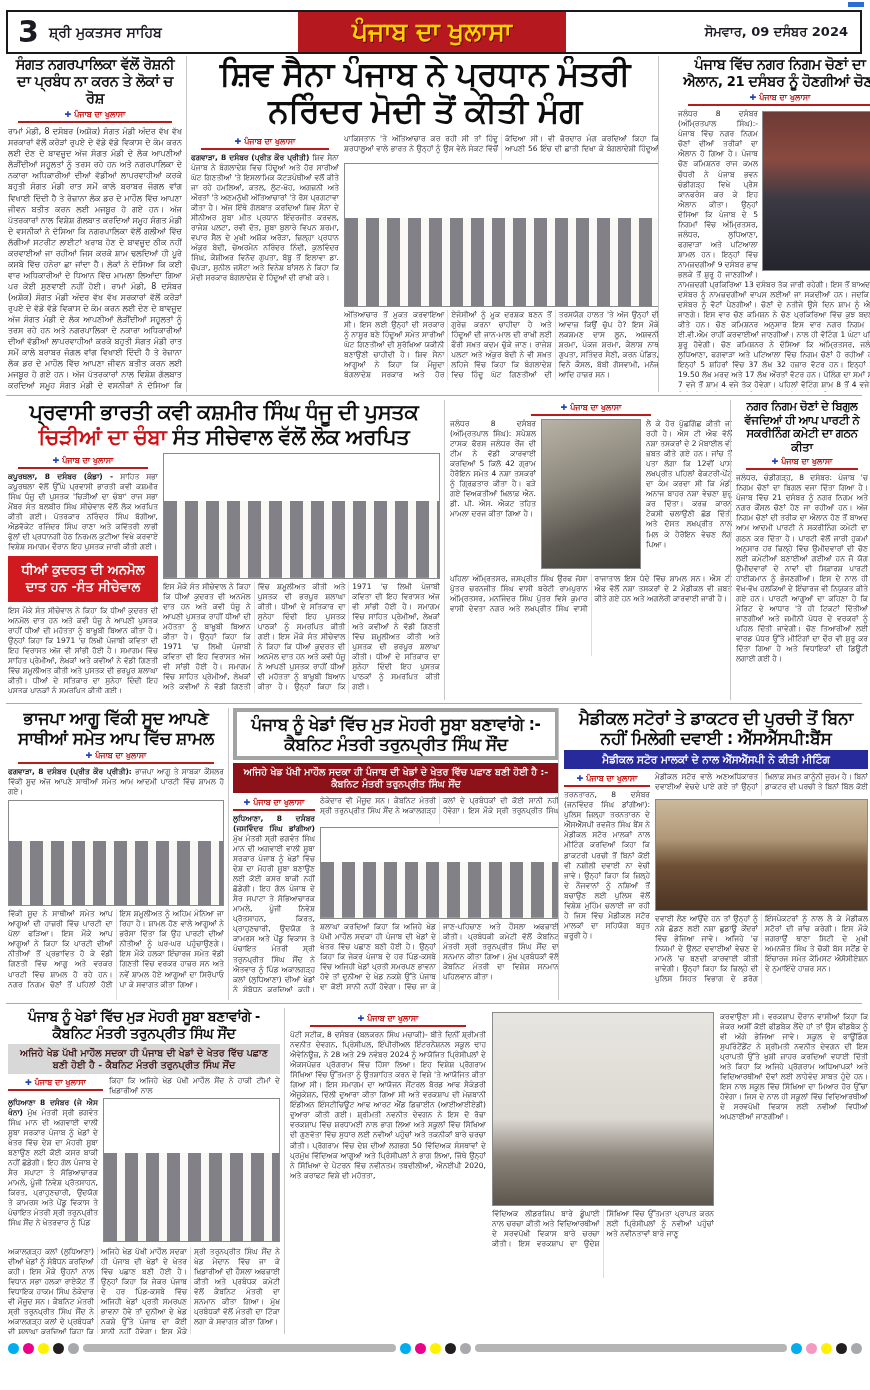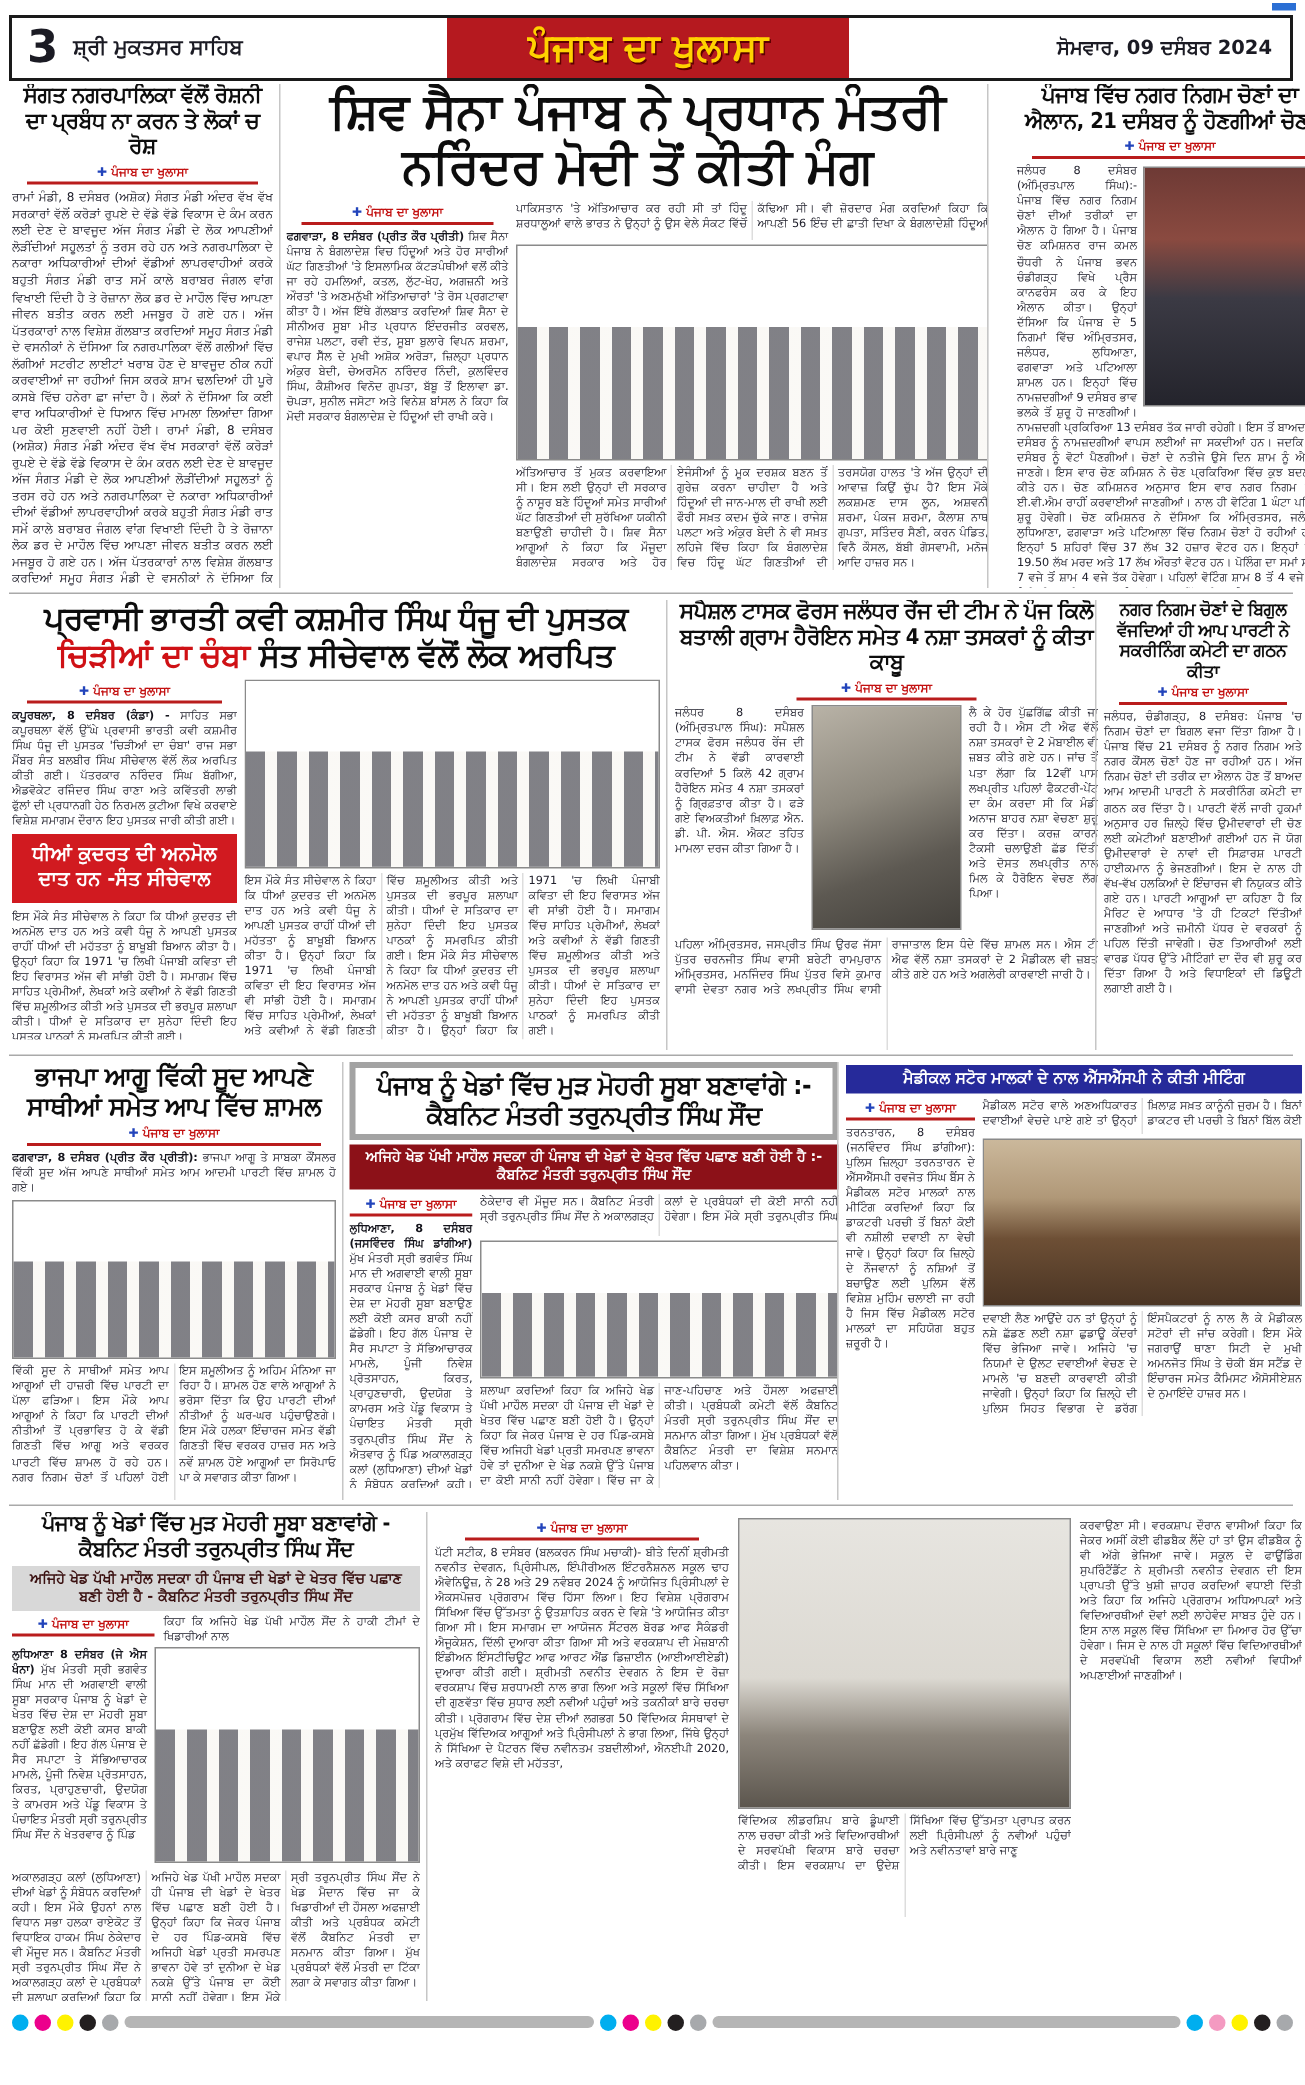--- a/index.html
+++ b/index.html
@@ -120,21 +120,20 @@
         <p class="bt bt-sm">ਇਸ ਮੌਕੇ ਸੰਤ ਸੀਚੇਵਾਲ ਨੇ ਕਿਹਾ ਕਿ ਧੀਆਂ ਕੁਦਰਤ ਦੀ ਅਨਮੋਲ ਦਾਤ ਹਨ ਅਤੇ ਕਵੀ ਧੰਜੂ ਨੇ ਆਪਣੀ ਪੁਸਤਕ ਰਾਹੀਂ ਧੀਆਂ ਦੀ ਮਹੱਤਤਾ ਨੂੰ ਬਾਖੂਬੀ ਬਿਆਨ ਕੀਤਾ ਹੈ। ਉਨ੍ਹਾਂ ਕਿਹਾ ਕਿ 1971 'ਚ ਲਿਖੀ ਪੰਜਾਬੀ ਕਵਿਤਾ ਦੀ ਇਹ ਵਿਰਾਸਤ ਅੱਜ ਵੀ ਸਾਂਭੀ ਹੋਈ ਹੈ। ਸਮਾਗਮ ਵਿੱਚ ਸਾਹਿਤ ਪ੍ਰੇਮੀਆਂ, ਲੇਖਕਾਂ ਅਤੇ ਕਵੀਆਂ ਨੇ ਵੱਡੀ ਗਿਣਤੀ ਵਿੱਚ ਸ਼ਮੂਲੀਅਤ ਕੀਤੀ ਅਤੇ ਪੁਸਤਕ ਦੀ ਭਰਪੂਰ ਸ਼ਲਾਘਾ ਕੀਤੀ। ਧੀਆਂ ਦੇ ਸਤਿਕਾਰ ਦਾ ਸੁਨੇਹਾ ਦਿੰਦੀ ਇਹ ਪੁਸਤਕ ਪਾਠਕਾਂ ਨੂੰ ਸਮਰਪਿਤ ਕੀਤੀ ਗਈ।</p>
       </div>
       <div style="flex:1;display:flex;flex-direction:column;gap:3px;overflow:hidden;">
         <div class="photo ph-book people" style="height:136px;"></div>
         <p class="bt bt-sm cols3" style="flex:1;margin:0;">ਇਸ ਮੌਕੇ ਸੰਤ ਸੀਚੇਵਾਲ ਨੇ ਕਿਹਾ ਕਿ ਧੀਆਂ ਕੁਦਰਤ ਦੀ ਅਨਮੋਲ ਦਾਤ ਹਨ ਅਤੇ ਕਵੀ ਧੰਜੂ ਨੇ ਆਪਣੀ ਪੁਸਤਕ ਰਾਹੀਂ ਧੀਆਂ ਦੀ ਮਹੱਤਤਾ ਨੂੰ ਬਾਖੂਬੀ ਬਿਆਨ ਕੀਤਾ ਹੈ। ਉਨ੍ਹਾਂ ਕਿਹਾ ਕਿ 1971 'ਚ ਲਿਖੀ ਪੰਜਾਬੀ ਕਵਿਤਾ ਦੀ ਇਹ ਵਿਰਾਸਤ ਅੱਜ ਵੀ ਸਾਂਭੀ ਹੋਈ ਹੈ। ਸਮਾਗਮ ਵਿੱਚ ਸਾਹਿਤ ਪ੍ਰੇਮੀਆਂ, ਲੇਖਕਾਂ ਅਤੇ ਕਵੀਆਂ ਨੇ ਵੱਡੀ ਗਿਣਤੀ ਵਿੱਚ ਸ਼ਮੂਲੀਅਤ ਕੀਤੀ ਅਤੇ ਪੁਸਤਕ ਦੀ ਭਰਪੂਰ ਸ਼ਲਾਘਾ ਕੀਤੀ। ਧੀਆਂ ਦੇ ਸਤਿਕਾਰ ਦਾ ਸੁਨੇਹਾ ਦਿੰਦੀ ਇਹ ਪੁਸਤਕ ਪਾਠਕਾਂ ਨੂੰ ਸਮਰਪਿਤ ਕੀਤੀ ਗਈ। ਇਸ ਮੌਕੇ ਸੰਤ ਸੀਚੇਵਾਲ ਨੇ ਕਿਹਾ ਕਿ ਧੀਆਂ ਕੁਦਰਤ ਦੀ ਅਨਮੋਲ ਦਾਤ ਹਨ ਅਤੇ ਕਵੀ ਧੰਜੂ ਨੇ ਆਪਣੀ ਪੁਸਤਕ ਰਾਹੀਂ ਧੀਆਂ ਦੀ ਮਹੱਤਤਾ ਨੂੰ ਬਾਖੂਬੀ ਬਿਆਨ ਕੀਤਾ ਹੈ। ਉਨ੍ਹਾਂ ਕਿਹਾ ਕਿ 1971 'ਚ ਲਿਖੀ ਪੰਜਾਬੀ ਕਵਿਤਾ ਦੀ ਇਹ ਵਿਰਾਸਤ ਅੱਜ ਵੀ ਸਾਂਭੀ ਹੋਈ ਹੈ। ਸਮਾਗਮ ਵਿੱਚ ਸਾਹਿਤ ਪ੍ਰੇਮੀਆਂ, ਲੇਖਕਾਂ ਅਤੇ ਕਵੀਆਂ ਨੇ ਵੱਡੀ ਗਿਣਤੀ ਵਿੱਚ ਸ਼ਮੂਲੀਅਤ ਕੀਤੀ ਅਤੇ ਪੁਸਤਕ ਦੀ ਭਰਪੂਰ ਸ਼ਲਾਘਾ ਕੀਤੀ। ਧੀਆਂ ਦੇ ਸਤਿਕਾਰ ਦਾ ਸੁਨੇਹਾ ਦਿੰਦੀ ਇਹ ਪੁਸਤਕ ਪਾਠਕਾਂ ਨੂੰ ਸਮਰਪਿਤ ਕੀਤੀ ਗਈ।</p>
       </div>
     </div>
   </div>
 
   <div class="abs bl" style="left:444px;top:400px;width:282px;height:300px;padding-left:5px;">
-    <div class="hl hl-sm">ਸਪੈਸ਼ਲ ਟਾਸਕ ਫੋਰਸ ਜਲੰਧਰ ਰੇਂਜ ਦੀ ਟੀਮ ਨੇ ਪੰਜ ਕਿਲੋ ਬਤਾਲੀ ਗ੍ਰਾਮ ਹੈਰੋਇਨ ਸਮੇਤ 4 ਨਸ਼ਾ ਤਸਕਰਾਂ ਨੂੰ ਕੀਤਾ ਕਾਬੂ</div>
     <div class="marker" style="width:120px;margin:3px auto;"><span class="plus">✚</span><span> ਪੰਜਾਬ ਦਾ ਖੁਲਾਸਾ</span></div>
     <div style="display:flex;gap:5px;height:152px;overflow:hidden;">
       <p class="bt bt-sm" style="width:86px;flex:0 0 auto;">ਜਲੰਧਰ 8 ਦਸੰਬਰ (ਅੰਮ੍ਰਿਤਪਾਲ ਸਿੰਘ): ਸਪੈਸ਼ਲ ਟਾਸਕ ਫੋਰਸ ਜਲੰਧਰ ਰੇਂਜ ਦੀ ਟੀਮ ਨੇ ਵੱਡੀ ਕਾਰਵਾਈ ਕਰਦਿਆਂ 5 ਕਿਲੋ 42 ਗ੍ਰਾਮ ਹੈਰੋਇਨ ਸਮੇਤ 4 ਨਸ਼ਾ ਤਸਕਰਾਂ ਨੂੰ ਗ੍ਰਿਫ਼ਤਾਰ ਕੀਤਾ ਹੈ। ਫੜੇ ਗਏ ਵਿਅਕਤੀਆਂ ਖ਼ਿਲਾਫ਼ ਐਨ. ਡੀ. ਪੀ. ਐਸ. ਐਕਟ ਤਹਿਤ ਮਾਮਲਾ ਦਰਜ ਕੀਤਾ ਗਿਆ ਹੈ।</p>
       <div class="photo ph-cuffs" style="width:98px;flex:0 0 auto;height:148px;"></div>
       <p class="bt bt-sm" style="flex:1;">ਲੈ ਕੇ ਹੋਰ ਪੁੱਛਗਿੱਛ ਕੀਤੀ ਜਾ ਰਹੀ ਹੈ। ਐਸ ਟੀ ਐਫ ਵੱਲੋਂ ਨਸ਼ਾ ਤਸਕਰਾਂ ਦੇ 2 ਮੋਬਾਈਲ ਵੀ ਜ਼ਬਤ ਕੀਤੇ ਗਏ ਹਨ। ਜਾਂਚ ਤੋਂ ਪਤਾ ਲੱਗਾ ਕਿ 12ਵੀਂ ਪਾਸ ਲਖਪ੍ਰੀਤ ਪਹਿਲਾਂ ਫੈਕਟਰੀ-ਪੇਂਟ ਦਾ ਕੰਮ ਕਰਦਾ ਸੀ ਕਿ ਮੰਡੀ ਅਨਾਜ ਬਾਹਰ ਨਸ਼ਾ ਵੇਚਣਾ ਸ਼ੁਰੂ ਕਰ ਦਿੱਤਾ। ਕਰਜ਼ ਕਾਰਨ ਟੈਕਸੀ ਚਲਾਉਣੀ ਛੱਡ ਦਿੱਤੀ ਅਤੇ ਦੋਸਤ ਲਖਪ੍ਰੀਤ ਨਾਲ ਮਿਲ ਕੇ ਹੈਰੋਇਨ ਵੇਚਣ ਲੱਗ ਪਿਆ।</p>
     </div>
     <p class="bt bt-sm cols2" style="margin-top:3px;height:82px;">ਪਹਿਲਾ ਅੰਮ੍ਰਿਤਸਰ, ਜਸਪ੍ਰੀਤ ਸਿੰਘ ਉਰਫ ਜੱਸਾ ਪੁੱਤਰ ਚਰਨਜੀਤ ਸਿੰਘ ਵਾਸੀ ਬਰੇਟੀ ਰਾਮਪੁਰਾਨ ਅੰਮ੍ਰਿਤਸਰ, ਮਨਜਿੰਦਰ ਸਿੰਘ ਪੁੱਤਰ ਵਿਸੇ ਕੁਮਾਰ ਵਾਸੀ ਦੇਵਤਾ ਨਗਰ ਅਤੇ ਲਖਪ੍ਰੀਤ ਸਿੰਘ ਵਾਸੀ ਰਾਜਾਤਾਲ ਇਸ ਧੰਦੇ ਵਿੱਚ ਸ਼ਾਮਲ ਸਨ। ਐਸ ਟੀ ਐਫ ਵੱਲੋਂ ਨਸ਼ਾ ਤਸਕਰਾਂ ਦੇ 2 ਮੈਡੀਕਲ ਵੀ ਜ਼ਬਤ ਕੀਤੇ ਗਏ ਹਨ ਅਤੇ ਅਗਲੇਰੀ ਕਾਰਵਾਈ ਜਾਰੀ ਹੈ।</p>
   </div>
 
   <div class="abs bl" style="left:730px;top:400px;width:132px;height:300px;padding-left:5px;">
@@ -163,20 +162,21 @@
       </div>
       <div style="flex:1;display:flex;flex-direction:column;gap:3px;overflow:hidden;">
         <p class="bt bt-sm cols2" style="height:28px;margin:0;">ਠੇਕੇਦਾਰ ਵੀ ਮੌਜੂਦ ਸਨ। ਕੈਬਨਿਟ ਮੰਤਰੀ ਸ੍ਰੀ ਤਰੁਨਪ੍ਰੀਤ ਸਿੰਘ ਸੌਂਦ ਨੇ ਅਕਾਲਗੜ੍ਹ ਕਲਾਂ ਦੇ ਪ੍ਰਬੰਧਕਾਂ ਦੀ ਕੋਈ ਸਾਨੀ ਨਹੀਂ ਹੋਵੇਗਾ। ਇਸ ਮੌਕੇ ਸ੍ਰੀ ਤਰੁਨਪ੍ਰੀਤ ਸਿੰਘ ਸੌਂਦ ਨੇ ਹਾਕੀ ਟੀਮਾਂ ਦੇ ਖਿਡਾਰੀਆਂ ਨਾਲ ਖੇਡ ਮੈਦਾਨ</p>
         <div class="photo ph-field people" style="height:110px;"></div>
         <p class="bt bt-sm cols2" style="flex:1;margin:0;">ਸ਼ਲਾਘਾ ਕਰਦਿਆਂ ਕਿਹਾ ਕਿ ਅਜਿਹੇ ਖੇਡ ਪੱਖੀ ਮਾਹੌਲ ਸਦਕਾ ਹੀ ਪੰਜਾਬ ਦੀ ਖੇਡਾਂ ਦੇ ਖੇਤਰ ਵਿੱਚ ਪਛਾਣ ਬਣੀ ਹੋਈ ਹੈ। ਉਨ੍ਹਾਂ ਕਿਹਾ ਕਿ ਜੇਕਰ ਪੰਜਾਬ ਦੇ ਹਰ ਪਿੰਡ-ਕਸਬੇ ਵਿੱਚ ਅਜਿਹੀ ਖੇਡਾਂ ਪ੍ਰਤੀ ਸਮਰਪਣ ਭਾਵਨਾ ਹੋਵੇ ਤਾਂ ਦੁਨੀਆ ਦੇ ਖੇਡ ਨਕਸ਼ੇ ਉੱਤੇ ਪੰਜਾਬ ਦਾ ਕੋਈ ਸਾਨੀ ਨਹੀਂ ਹੋਵੇਗਾ। ਵਿੱਚ ਜਾ ਕੇ ਜਾਣ-ਪਹਿਚਾਣ ਅਤੇ ਹੌਸਲਾ ਅਫਜ਼ਾਈ ਕੀਤੀ। ਪ੍ਰਬੰਧਕੀ ਕਮੇਟੀ ਵੱਲੋਂ ਕੈਬਨਿਟ ਮੰਤਰੀ ਸ੍ਰੀ ਤਰੁਨਪ੍ਰੀਤ ਸਿੰਘ ਸੌਂਦ ਦਾ ਸਨਮਾਨ ਕੀਤਾ ਗਿਆ। ਮੁੱਖ ਪ੍ਰਬੰਧਕਾਂ ਵੱਲੋਂ ਕੈਬਨਿਟ ਮੰਤਰੀ ਦਾ ਵਿਸ਼ੇਸ਼ ਸਨਮਾਨ ਪਹਿਲਵਾਨ ਕੀਤਾ।</p>
       </div>
     </div>
   </div>
 
   <div class="abs bl" style="left:558px;top:708px;width:304px;height:292px;padding-left:5px;">
+    <div class="hl hl-md">ਮੈਡੀਕਲ ਸਟੋਰਾਂ ਤੇ ਡਾਕਟਰ ਦੀ ਪੁਰਚੀ ਤੋਂ ਬਿਨਾ ਨਹੀਂ ਮਿਲੇਗੀ ਦਵਾਈ : ਐੱਸਐੱਸਪੀ:ਬੈਂਸ</div>
     <div class="strip strip-blue" style="margin-top:2px;">ਮੈਡੀਕਲ ਸਟੋਰ ਮਾਲਕਾਂ ਦੇ ਨਾਲ ਐੱਸਐੱਸਪੀ ਨੇ ਕੀਤੀ ਮੀਟਿੰਗ</div>
     <div style="display:flex;gap:5px;margin-top:3px;height:212px;">
       <div style="width:86px;flex:0 0 auto;overflow:hidden;">
         <div class="marker" style="margin:2px 0 3px;"><span class="plus">✚</span><span> ਪੰਜਾਬ ਦਾ ਖੁਲਾਸਾ</span></div>
         <p class="bt bt-sm">ਤਰਨਤਾਰਨ, 8 ਦਸੰਬਰ (ਜਨਵਿੰਦਰ ਸਿੰਘ ਡਾਂਗੀਆ): ਪੁਲਿਸ ਜ਼ਿਲ੍ਹਾ ਤਰਨਤਾਰਨ ਦੇ ਐੱਸਐੱਸਪੀ ਰਵਜੋਤ ਸਿੰਘ ਬੈਂਸ ਨੇ ਮੈਡੀਕਲ ਸਟੋਰ ਮਾਲਕਾਂ ਨਾਲ ਮੀਟਿੰਗ ਕਰਦਿਆਂ ਕਿਹਾ ਕਿ ਡਾਕਟਰੀ ਪਰਚੀ ਤੋਂ ਬਿਨਾਂ ਕੋਈ ਵੀ ਨਸ਼ੀਲੀ ਦਵਾਈ ਨਾ ਵੇਚੀ ਜਾਵੇ। ਉਨ੍ਹਾਂ ਕਿਹਾ ਕਿ ਜ਼ਿਲ੍ਹੇ ਦੇ ਨੌਜਵਾਨਾਂ ਨੂੰ ਨਸ਼ਿਆਂ ਤੋਂ ਬਚਾਉਣ ਲਈ ਪੁਲਿਸ ਵੱਲੋਂ ਵਿਸ਼ੇਸ਼ ਮੁਹਿੰਮ ਚਲਾਈ ਜਾ ਰਹੀ ਹੈ ਜਿਸ ਵਿੱਚ ਮੈਡੀਕਲ ਸਟੋਰ ਮਾਲਕਾਂ ਦਾ ਸਹਿਯੋਗ ਬਹੁਤ ਜ਼ਰੂਰੀ ਹੈ।</p>
       </div>
       <div style="flex:1;display:flex;flex-direction:column;gap:3px;overflow:hidden;">
         <p class="bt bt-sm cols2" style="height:24px;margin:0;">ਮੈਡੀਕਲ ਸਟੋਰ ਵਾਲੇ ਅਣਅਧਿਕਾਰਤ ਦਵਾਈਆਂ ਵੇਚਦੇ ਪਾਏ ਗਏ ਤਾਂ ਉਨ੍ਹਾਂ ਖ਼ਿਲਾਫ਼ ਸਖ਼ਤ ਕਾਨੂੰਨੀ ਜੁਰਮ ਹੈ। ਬਿਨਾਂ ਡਾਕਟਰ ਦੀ ਪਰਚੀ ਤੇ ਬਿਨਾਂ ਬਿੱਲ ਕੋਈ ਵੀ ਦਵਾਈ ਨਾ ਵੇਚੀ ਜਾਵੇ।</p>
         <div class="photo ph-meet" style="height:118px;"></div>
         <p class="bt bt-sm cols2" style="flex:1;margin:0;">ਦਵਾਈ ਲੈਣ ਆਉਂਦੇ ਹਨ ਤਾਂ ਉਨ੍ਹਾਂ ਨੂੰ ਨਸ਼ੇ ਛੱਡਣ ਲਈ ਨਸ਼ਾ ਛੁਡਾਊ ਕੇਂਦਰਾਂ ਵਿੱਚ ਭੇਜਿਆ ਜਾਵੇ। ਅਜਿਹੇ 'ਚ ਨਿਯਮਾਂ ਦੇ ਉਲਟ ਦਵਾਈਆਂ ਵੇਚਣ ਦੇ ਮਾਮਲੇ 'ਚ ਬਣਦੀ ਕਾਰਵਾਈ ਕੀਤੀ ਜਾਵੇਗੀ। ਉਨ੍ਹਾਂ ਕਿਹਾ ਕਿ ਜ਼ਿਲ੍ਹੇ ਦੀ ਪੁਲਿਸ ਸਿਹਤ ਵਿਭਾਗ ਦੇ ਡਰੱਗ ਇੰਸਪੈਕਟਰਾਂ ਨੂੰ ਨਾਲ ਲੈ ਕੇ ਮੈਡੀਕਲ ਸਟੋਰਾਂ ਦੀ ਜਾਂਚ ਕਰੇਗੀ। ਇਸ ਮੌਕੇ ਜਗਰਾਉਂ ਥਾਣਾ ਸਿਟੀ ਦੇ ਮੁਖੀ ਅਮਨਜੋਤ ਸਿੰਘ ਤੇ ਚੋਕੀ ਬੱਸ ਸਟੈਂਡ ਦੇ ਇੰਚਾਰਜ ਸਮੇਤ ਕੈਮਿਸਟ ਐਸੋਸੀਏਸ਼ਨ ਦੇ ਨੁਮਾਇੰਦੇ ਹਾਜ਼ਰ ਸਨ।</p>

